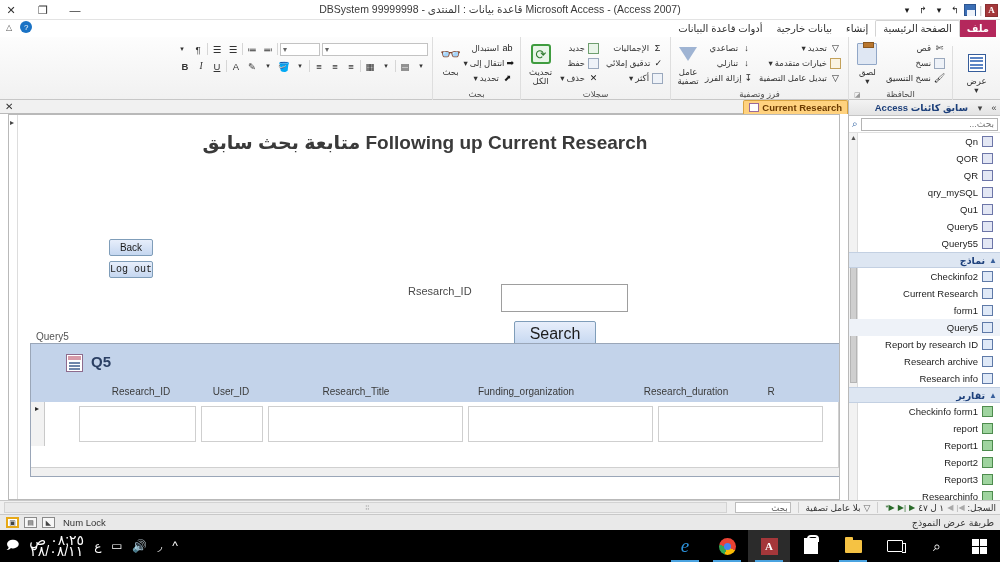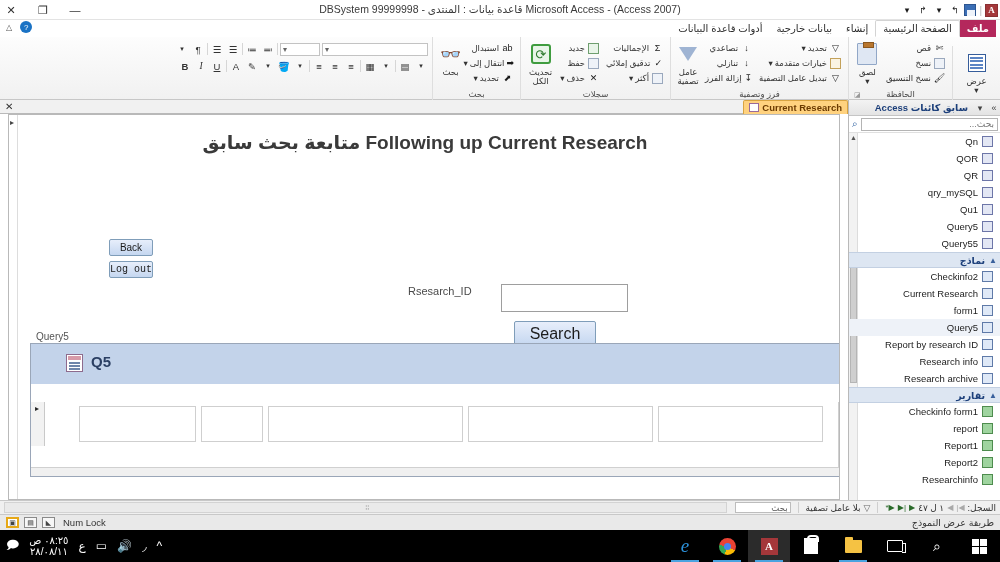--- a/index.html
+++ b/index.html
@@ -198,21 +198,21 @@
   .sb-spacer { flex:1; }
   .sb-left { display:flex; flex-direction:row-reverse; align-items:center; gap:5px; padding-left:6px; }
   .sb-view { width:13px; height:11px; border:1px solid #8a8a8a; background:#f7f7f7; display:flex;
     align-items:center; justify-content:center; font-size:7px; color:#444; cursor:default; }
   .sb-view.on { border:2px solid #e6a817; background:#fff; }
   .sb-numlock { font-size:9.5px; color:#333; padding-left:8px; }
 
   
   .taskbar { position:absolute; top:530px; left:0; width:1000px; height:32px; background:#000; }
   .tb-left { position:absolute; left:0; top:0; height:32px; display:flex; align-items:center; gap:10px; padding-left:6px; color:#fff; }
-  .tb-clock { font-size:10px; line-height:11px; text-align:center; color:#fff; }
+  .tb-clock { font-size:14px; line-height:11px; text-align:center; color:#fff; }
   .tb-ic { color:#fff; font-size:12px; display:flex; align-items:center; justify-content:center; cursor:default; }
   .tb-right { position:absolute; right:0; top:0; height:32px; display:flex; flex-direction:row-reverse;
     align-items:center; }
   .tb-app { width:42px; height:32px; display:flex; align-items:center; justify-content:center; cursor:default; position:relative; }
   .tb-app.active { background:#2b2b2b; }
   .tb-app.active:after { content:""; position:absolute; bottom:0; left:7px; width:28px; height:2px; background:#4aa3e0; }
   .tb-app.run:after { content:""; position:absolute; bottom:0; left:7px; width:28px; height:2px; background:#4aa3e0; }
   .win-logo { width:15px; height:15px; display:grid; grid-template-columns:7px 7px; grid-template-rows:7px 7px; gap:1px; }
   .win-logo span { background:#fff; }
   .edge-i { font-size:19px; color:#2b90d9; font-family:"Liberation Serif",serif; font-style:italic; }
@@ -515,20 +515,28 @@
       <div class="sub-cap">Query5</div>
 
       <div class="subform">
         <div class="sf-head"></div>
         <div class="sf-icon">
             <i></i>
             <b></b>
           </div>
         <div class="sf-title">Q5</div>
 
+        <div class="sf-colrow">
+          <div class="sf-col" style="left:60px;width:100px;">Research_ID</div>
+          <div class="sf-col" style="left:165px;width:70px;">User_ID</div>
+          <div class="sf-col" style="left:240px;width:170px;">Research_Title</div>
+          <div class="sf-col" style="left:415px;width:160px;">Funding_organization</div>
+          <div class="sf-col" style="left:585px;width:140px;">Research_duration</div>
+          <div class="sf-col" style="left:730px;width:20px;">R</div>
+        </div>
 
         <div class="sf-datarow">
           <div class="rowsel">
               <i>▸</i>
             </div>
           <div class="cell" style="left:48px;width:117px;"></div>
           <div class="cell" style="left:170px;width:62px;"></div>
           <div class="cell" style="left:237px;width:195px;"></div>
           <div class="cell" style="left:437px;width:185px;"></div>
           <div class="cell" style="left:627px;width:165px;"></div>
@@ -608,25 +616,25 @@
         <div class="np-item sel">
           <span class="ii f"></span>
           <span>Query5</span>
         </div>
         <div class="np-item">
           <span class="ii f"></span>
           <span>Report by research ID</span>
         </div>
         <div class="np-item">
           <span class="ii f"></span>
+          <span>Research archive</span>
+        </div>
+        <div class="np-item">
+          <span class="ii f"></span>
           <span>Research info</span>
-        </div>
-        <div class="np-item">
-          <span class="ii f"></span>
-          <span>Research archive</span>
         </div>
 
         <div class="np-group">
           <span class="g-chev">▲</span>
           <span class="g-label">تقارير</span>
         </div>
         <div class="np-item">
           <span class="ii r"></span>
           <span>Checkinfo form1</span>
         </div>
@@ -634,20 +642,24 @@
           <span class="ii r"></span>
           <span>report</span>
         </div>
         <div class="np-item">
           <span class="ii r"></span>
           <span>Report1</span>
         </div>
         <div class="np-item">
           <span class="ii r"></span>
           <span>Report2</span>
+        </div>
+        <div class="np-item">
+          <span class="ii r"></span>
+          <span>Report3</span>
         </div>
         <div class="np-item">
           <span class="ii r"></span>
           <span>Researchinfo</span>
         </div>
       </div>
     </div>
   </div>
 
   <div class="recnav">

